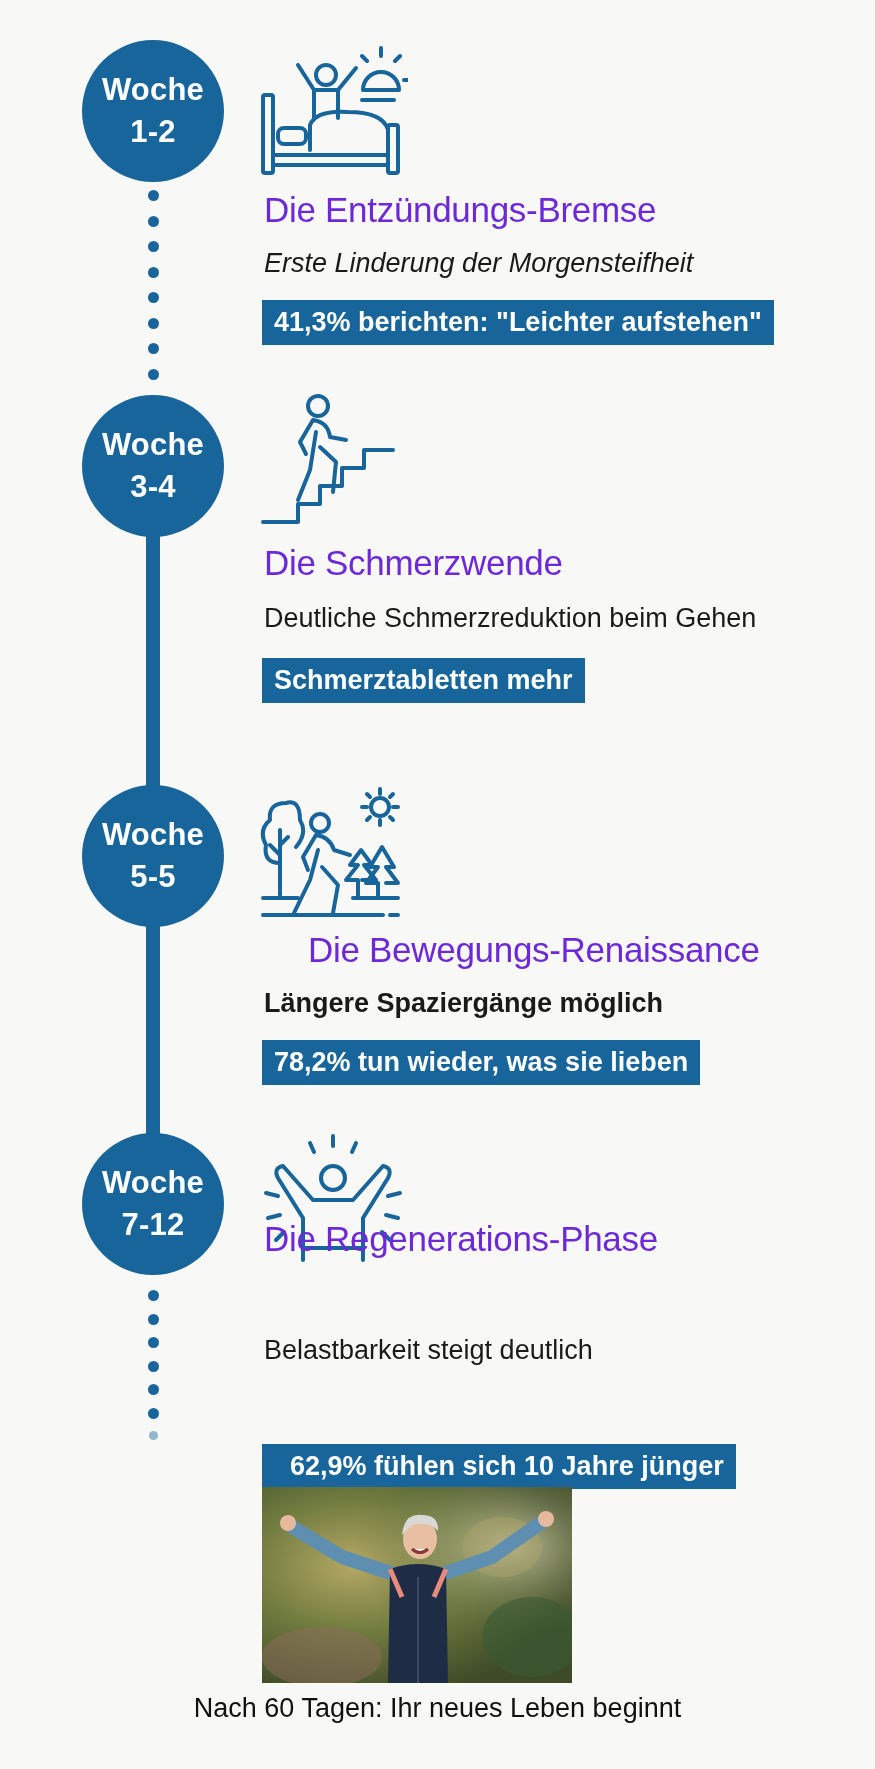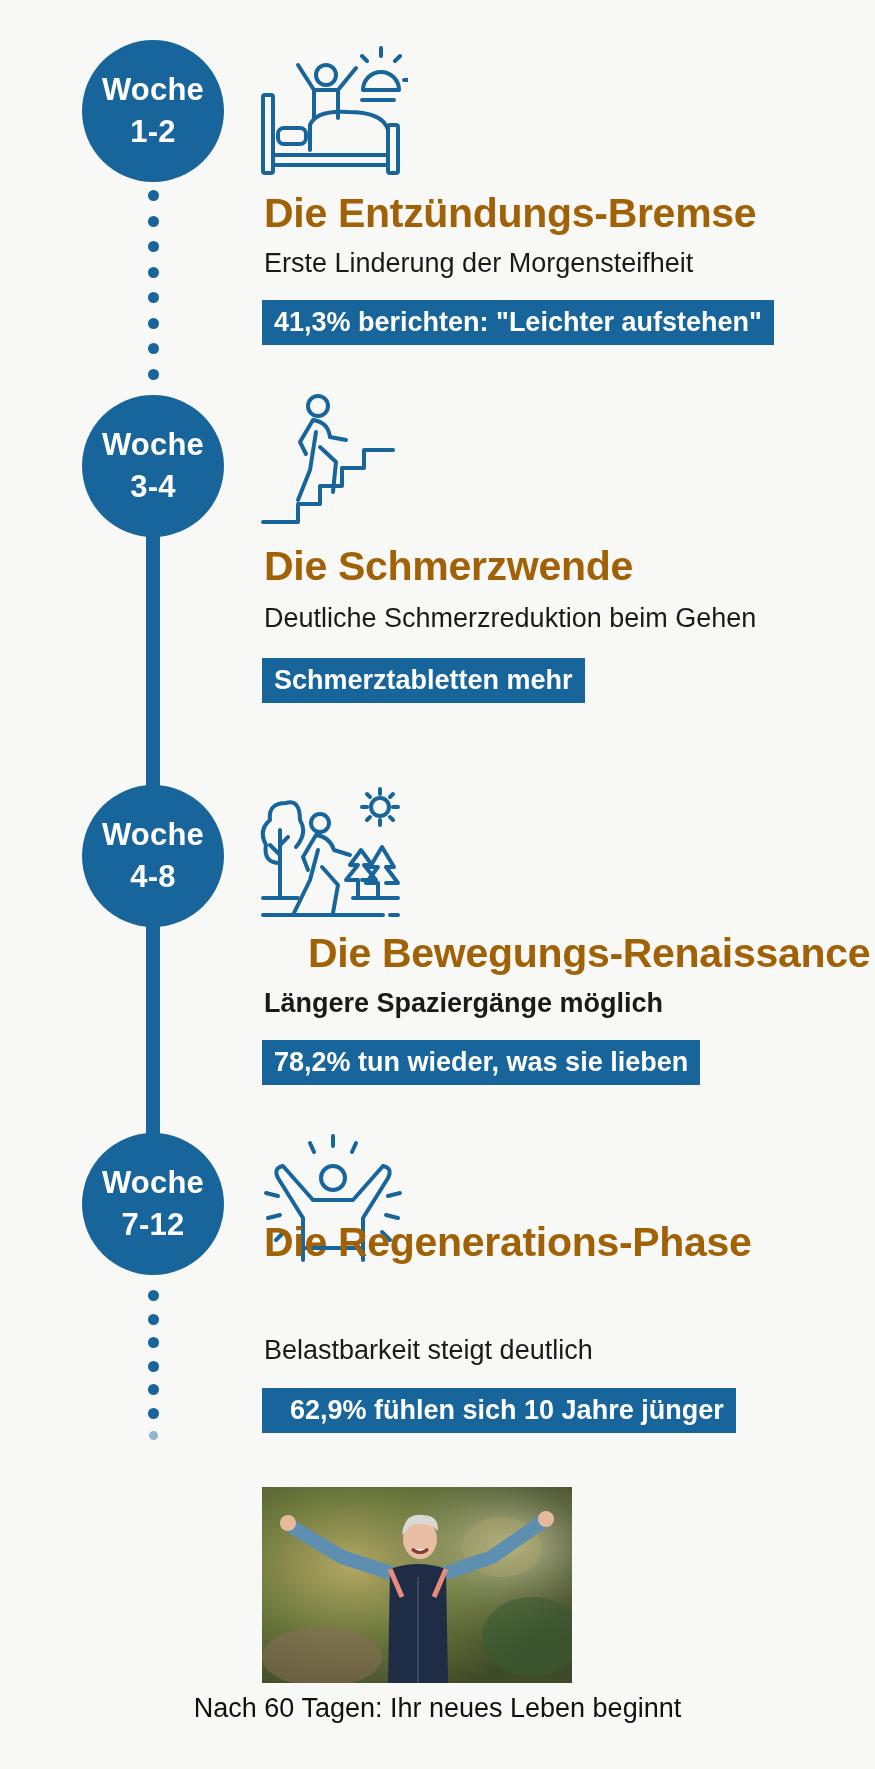--- a/index.html
+++ b/index.html
@@ -31,21 +31,21 @@
     .tl-dot { width: 11px; height: 11px; border-radius: 50%; background: #17659a; }
     .tl-dot.faded { opacity: 0.45; width: 9px; height: 9px; }
 
     
     .icon { position: absolute; left: 258px; width: 150px; height: 135px; }
     .icon svg { width: 100%; height: 100%; }
 
     
     .stage-title {
       position: absolute; left: 264px;
-      font-size: 41px; font-weight: 700; color: #a16207;
+      font-size: 35px; font-weight: 400; color: #6d28d9;
       letter-spacing: -0.3px; white-space: nowrap;
     }
     .stage-sub {
       position: absolute; left: 264px;
       font-size: 27px; color: #1a1a1a; white-space: nowrap;
     }
     .stage-stat {
       position: absolute; left: 262px;
       background: #17659a; color: #ffffff;
       font-size: 27px; font-weight: 700;
@@ -88,21 +88,21 @@
       <rect x="130" y="85" width="10" height="48" rx="2"></rect>
       <rect x="20" y="88" width="28" height="16" rx="6"></rect>
       <path d="M52 110 V85 Q58 70 90 72 Q125 72 130 90 V110"></path>
       <circle cx="68" cy="35" r="10"></circle>
       <path d="M56 78 V50 L40 25 M80 78 V50 L98 28 M56 50 H80"></path>
       <path d="M105 50 A18 18 0 0 1 141 50 Z"></path>
       <path d="M104 60 H136 M123 8 V16 M104 16 L109 21 M142 16 L137 21 M146 40 H152"></path>
     </svg>
   </div>
   <div class="stage-title" style="top:190px;">Die Entzündungs-Bremse</div>
-  <div class="stage-sub" style="top:248px;">Erste Linderung der Morgensteifheit</div>
+  <div class="stage-sub" style="top:248px;font-style:italic;">Erste Linderung der Morgensteifheit</div>
   <div class="stage-stat" style="top:300px;">41,3% berichten: "Leichter aufstehen"</div>
 
   <div class="tl-circle" style="top:395px;">
     <span>Woche</span>
     <span>3-4</span>
   </div>
   <div class="tl-line" style="top:530px; height:260px;"></div>
   <div class="icon" style="top:392px;">
     <svg viewBox="0 0 150 135" fill="none" stroke="#17659a" stroke-width="4" stroke-linecap="round" stroke-linejoin="round">
       <circle cx="60" cy="14" r="10"></circle>
@@ -112,21 +112,21 @@
     </svg>
   </div>
   <div class="stage-title" style="top:543px;">Die Schmerzwende</div>
   <div class="stage-sub" style="top:603px;text-align:right;">Deutliche Schmerzreduktion beim Gehen</div>
   <div class="stage-stat" style="top:658px;">
     <div>Schmerztabletten mehr</div>
   </div>
 
   <div class="tl-circle" style="top:785px;">
     <span>Woche</span>
-    <span>4-8</span>
+    <span>5-5</span>
   </div>
   <div class="tl-line" style="top:920px; height:220px;"></div>
   <div class="icon" style="top:785px;">
     <svg viewBox="0 0 150 135" fill="none" stroke="#17659a" stroke-width="4" stroke-linecap="round" stroke-linejoin="round">
       <path d="M22 110 V45 M22 70 L12 60 M22 60 L30 52"></path>
       <path d="M22 78 Q5 78 8 60 Q0 45 12 35 Q10 18 28 18 Q42 14 42 35 Q50 48 38 62"></path>
       <circle cx="62" cy="38" r="9"></circle>
       <path d="M58 50 L45 72 L50 85 M58 50 Q72 52 76 65 L92 70"></path>
       <path d="M60 65 L52 95 L36 128 M64 82 L80 100 L75 128"></path>
       <path d="M100 112 V95 L88 95 L100 80 L92 80 L103 65 L114 80 L106 80 L118 95 L104 95"></path>
@@ -158,21 +158,21 @@
       <circle cx="75" cy="50" r="12"></circle>
       <path d="M45 132 V90 L20 50 Q15 40 25 38 L55 72 H95 L125 38 Q135 40 130 50 L105 90 V132"></path>
       <path d="M45 120 H105"></path>
       <path d="M75 8 V18 M52 15 L56 24 M98 15 L94 24"></path>
       <path d="M8 65 L20 68 M10 90 L22 87 M18 112 L26 104"></path>
       <path d="M142 65 L130 68 M140 90 L128 87 M132 112 L124 104"></path>
     </svg>
   </div>
   <div class="stage-title" style="top:1203px;margin-top:16px;">Die Regenerations-Phase</div>
   <div class="stage-sub" style="top:1335px;">Belastbarkeit steigt deutlich</div>
-  <div class="stage-stat" style="top:1388px;padding-left:28px;">62,9% fühlen sich 10 Jahre jünger</div>
+  <div class="stage-stat" style="top:1444px;padding-left:28px;">62,9% fühlen sich 10 Jahre jünger</div>
 
   <div class="photo">
     <svg viewBox="0 0 310 196" width="310" height="196" preserveAspectRatio="none">
       <defs>
         <radialGradient id="bg1" cx="30%" cy="40%" r="70%">
           <stop offset="0" stop-color="#b5a864"></stop>
           <stop offset="0.5" stop-color="#6e7a3e"></stop>
           <stop offset="1" stop-color="#3f4a28"></stop>
         </radialGradient>
         <radialGradient id="bg2" cx="80%" cy="30%" r="50%">

